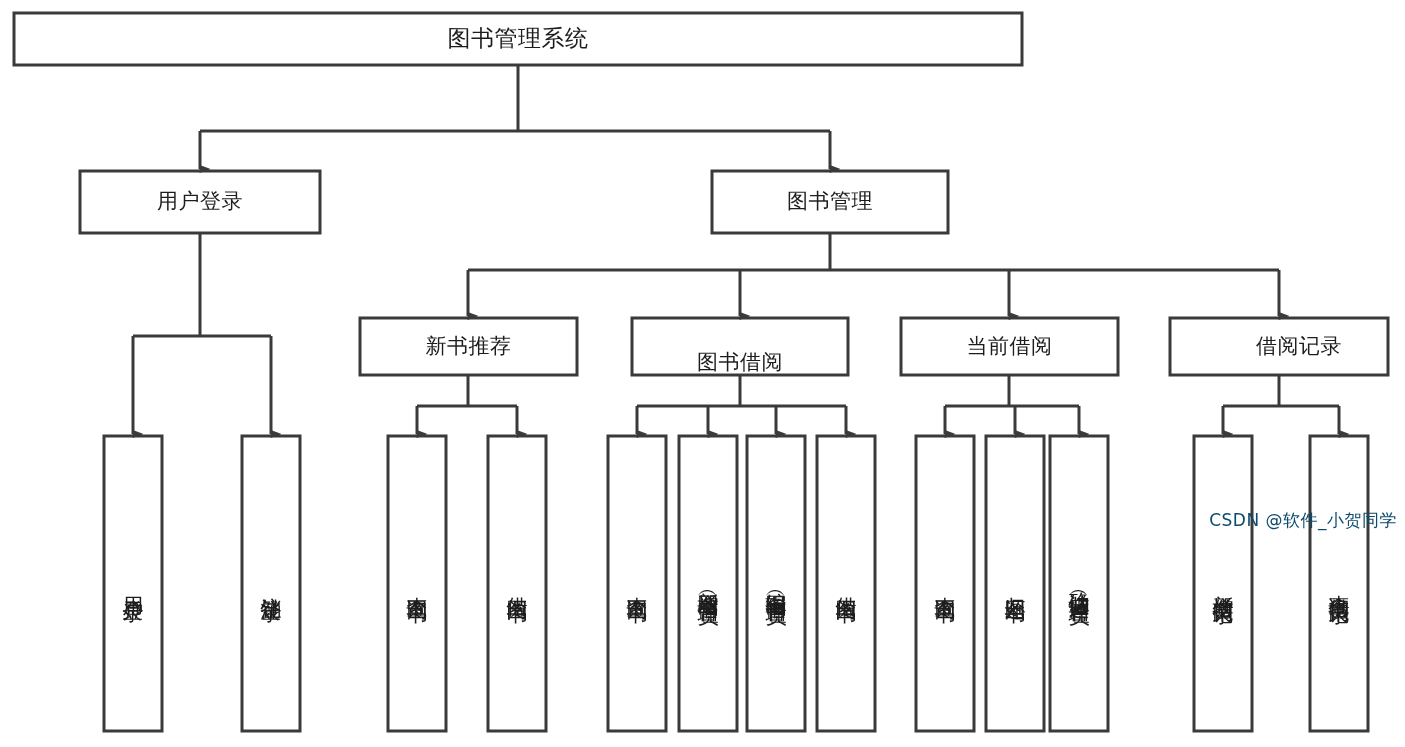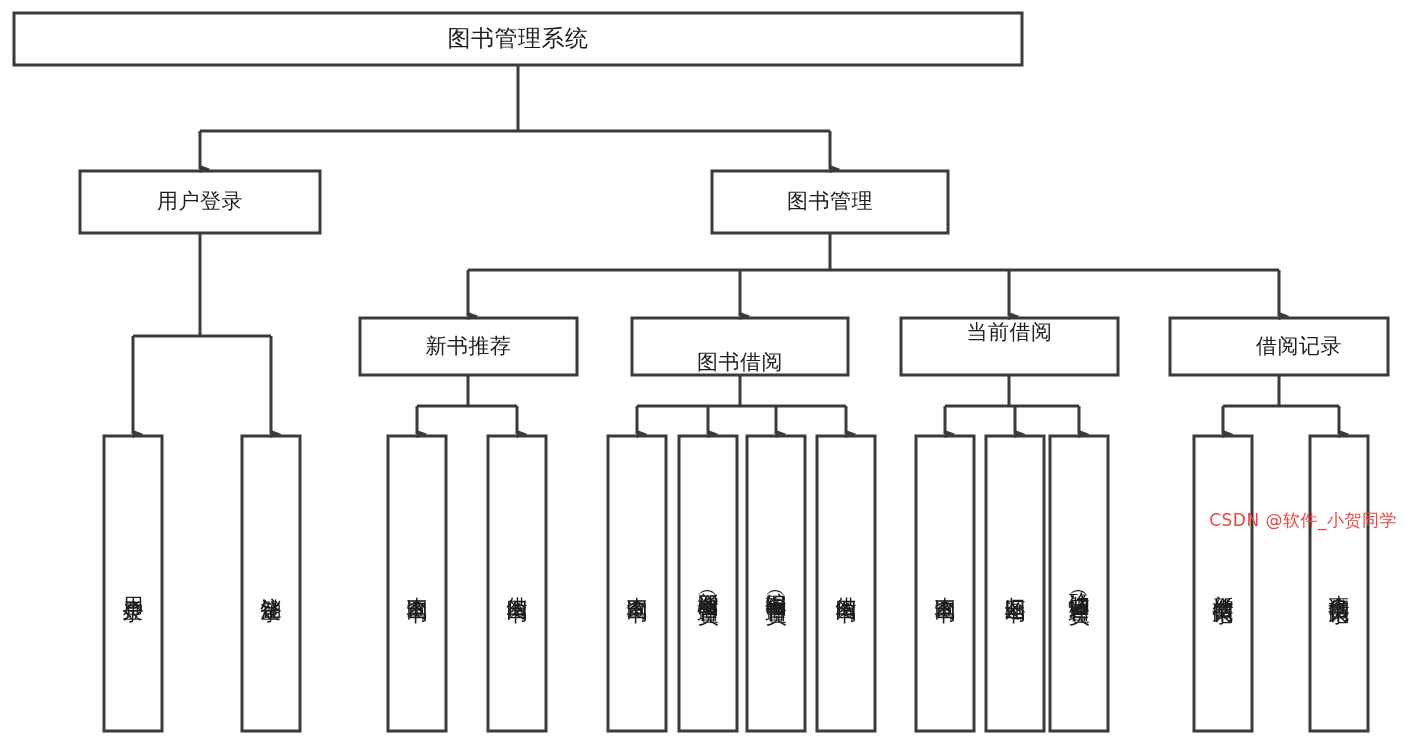--- a/index.html
+++ b/index.html
@@ -65,21 +65,21 @@
     letter-spacing: 2px;
     pointer-events: none;
   }
   .title-label {
     font-size: 23px;
   }
   .watermark {
     position: absolute;
     right: 8px;
     bottom: 6px;
-    color: #ef4444;
+    color: #0c4a6e;
     font-size: 17px;
     letter-spacing: 0.5px;
     white-space: nowrap;
     pointer-events: none;
   }
 </style>
 </head>
 <body>
 
 <div id="diagram-root">
@@ -156,21 +156,21 @@
     <path class="connector" marker-end="url(#arrow)" d="M1339 406 L1339 434"></path>
   </svg>
 
   <div class="node-label-h title-label" style="left:14px; top:13px; width:1008px; height:52px;">图书管理系统</div>
 
   <div class="node-label-h" style="left:80px; top:171px; width:240px; height:62px;">用户登录</div>
   <div class="node-label-h" style="left:360px; top:318px; width:217px; height:57px;">新书推荐</div>
 
   <div class="node-label-h" style="left:712px; top:171px; width:236px; height:62px;">图书管理</div>
   <div class="node-label-h" style="left:632px; top:318px; width:216px; height:57px;margin-top:16px;">图书借阅</div>
-  <div class="node-label-h" style="left:901px; top:304px; width:217px; height:57px;">当前借阅</div>
+  <div class="node-label-h" style="left:901px; top:318px; width:217px; height:57px;">当前借阅</div>
   <div class="node-label-h" style="left:1170px; top:318px; width:218px; height:57px;margin-left:20px;">借阅记录</div>
 
   <div class="node-label-v" style="left:104px; top:436px; width:58px; height:295px;">用户登录</div>
   <div class="node-label-v" style="left:242px; top:436px; width:58px; height:295px;">注销登录</div>
   <div class="node-label-v" style="left:388px; top:436px; width:58px; height:295px;">查询图书</div>
   <div class="node-label-v" style="left:488px; top:436px; width:58px; height:295px;">借阅图书</div>
   <div class="node-label-v" style="left:608px; top:436px; width:58px; height:295px;">查询图书</div>
   <div class="node-label-v" style="left:679px; top:436px; width:58px; height:295px;">新增图书（管理员）</div>
   <div class="node-label-v" style="left:747px; top:436px; width:58px; height:295px;">编辑图书（管理员）</div>
   <div class="node-label-v" style="left:817px; top:436px; width:58px; height:295px;">借阅图书</div>

